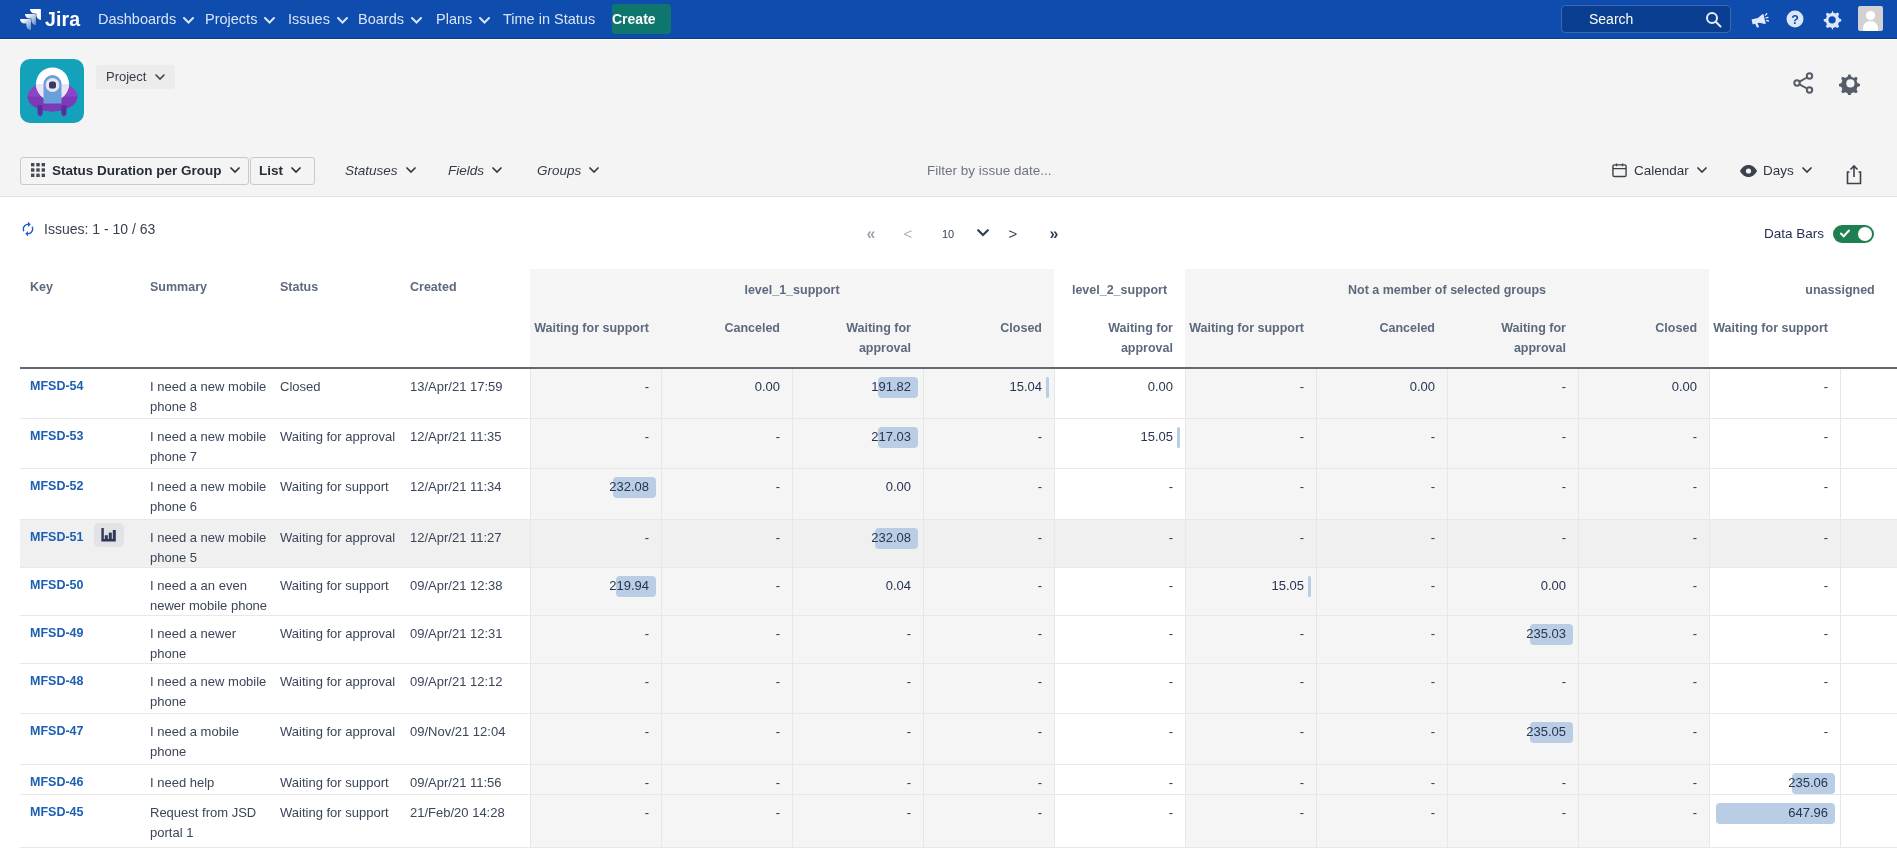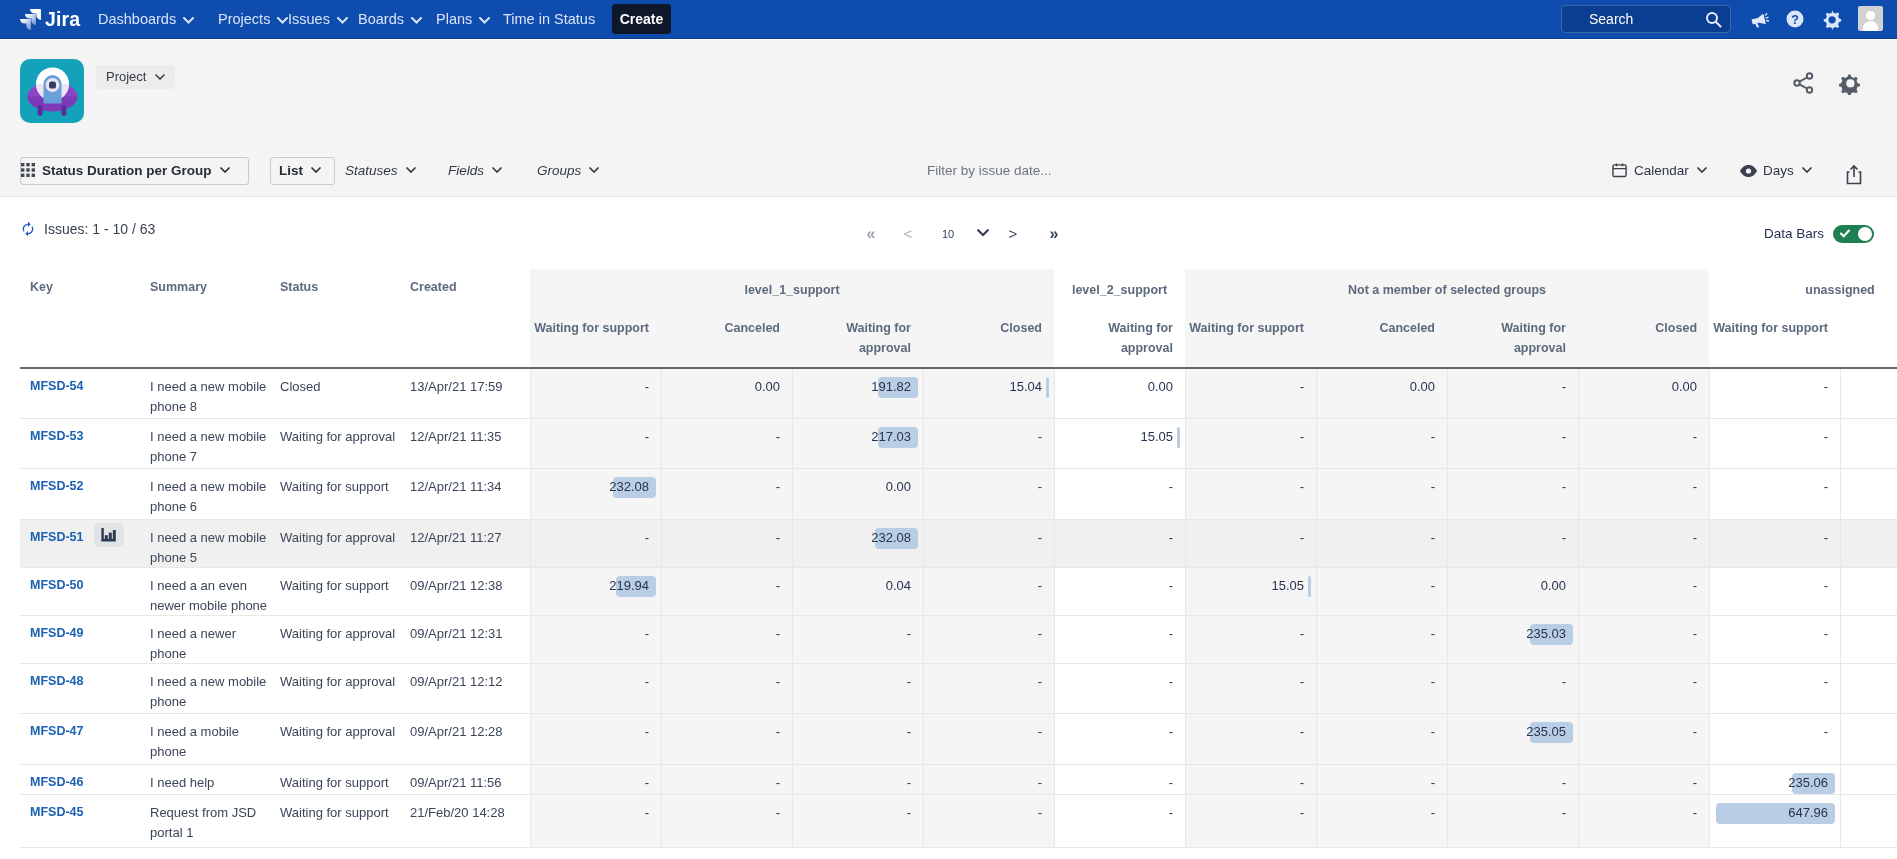--- a/index.html
+++ b/index.html
@@ -9,22 +9,22 @@
 
 #nav { position:absolute; top:0; left:0; width:1897px; height:39px;
   background:#0e4cad; border-bottom:1px solid #0a3e8f; }
 #nav .logo { position:absolute; left:20px; top:8px; }
 #nav .brand { position:absolute; left:45px; top:8px; color:#fff; font-size:19.5px;
   font-weight:bold; letter-spacing:0.1px; }
 .mitem { position:absolute; top:0; height:39px; line-height:38px; color:#d9e4f8;
   font-size:14.5px; white-space:nowrap; }
 .mitem svg { vertical-align:middle; margin-left:7px; }
 #create { position:absolute; left:612px; top:4px; width:59px; height:30px;
-  background:#0f172a; border-radius:3.5px; color:#fff; font-size:14px; font-weight:bold;
-  text-align:center; line-height:30px; }
+  background:#0f766e; border-radius:3.5px; color:#fff; font-size:14px; font-weight:bold;
+  text-align:left; line-height:30px; }
 #search { position:absolute; left:1561px; top:5px; width:170px; height:28px;
   background:#0a3e90; border:1px solid #3c68b2; border-radius:4px; }
 #search span { position:absolute; left:11px; top:5px; font-size:14px; color:#ffffff;margin-left:16px; }
 #search svg { position:absolute; right:8px; top:5px; }
 .navico { position:absolute; top:7px; }
 #avatar { position:absolute; left:1858px; top:6px; width:25px; height:25px;
   background:#d2d2d2; border-radius:2px; overflow:hidden; }
 
 #band { position:absolute; top:40px; left:0; width:1897px; height:157px;
   background:#f4f4f4; border-bottom:1px solid #e1e3e5; }
@@ -92,21 +92,21 @@
       </linearGradient>
     </defs>
     <path fill="#fff" d="M244.658 0H121.707a55.502 55.502 0 0 0 55.502 55.502h22.649V77.37c.02 30.625 24.841 55.447 55.466 55.467V11.666C255.324 5.223 250.1 0 244.658 0z"></path>
     <path fill="url(#jg)" d="M183.822 61.262H60.872c.019 30.625 24.84 55.447 55.466 55.467h22.649v21.938c.039 30.625 24.877 55.43 55.502 55.43V72.929c0-6.444-5.224-11.667-11.667-11.667z"></path>
     <path fill="url(#jg)" d="M122.951 122.489H0c0 30.653 24.85 55.502 55.502 55.502h22.72v21.867c.02 30.597 24.798 55.408 55.396 55.467V134.156c0-6.443-5.224-11.667-11.667-11.667z"></path>
   </svg>
   <span class="brand">Jira</span>
   <span class="mitem" style="left:98px">Dashboards<svg width="11" height="7" viewBox="0 0 11 7">
         <path d="M1 1l4.5 4.5L10 1" stroke="#d9e4f8" stroke-width="2" fill="none" stroke-linecap="round"></path>
       </svg></span>
-  <span class="mitem" style="left:218px">Projects<svg width="11" height="7" viewBox="0 0 11 7">
+  <span class="mitem" style="left:205px">Projects<svg width="11" height="7" viewBox="0 0 11 7">
         <path d="M1 1l4.5 4.5L10 1" stroke="#d9e4f8" stroke-width="2" fill="none" stroke-linecap="round"></path>
       </svg></span>
   <span class="mitem" style="left:288px">Issues<svg width="11" height="7" viewBox="0 0 11 7">
         <path d="M1 1l4.5 4.5L10 1" stroke="#d9e4f8" stroke-width="2" fill="none" stroke-linecap="round"></path>
       </svg></span>
   <span class="mitem" style="left:358px">Boards<svg width="11" height="7" viewBox="0 0 11 7">
         <path d="M1 1l4.5 4.5L10 1" stroke="#d9e4f8" stroke-width="2" fill="none" stroke-linecap="round"></path>
       </svg></span>
   <span class="mitem" style="left:436px">Plans<svg width="11" height="7" viewBox="0 0 11 7">
         <path d="M1 1l4.5 4.5L10 1" stroke="#d9e4f8" stroke-width="2" fill="none" stroke-linecap="round"></path>
@@ -160,36 +160,36 @@
   <svg class="hicon" style="left:1793px" width="21" height="22" viewBox="0 0 21 22" fill="none" stroke="#565d68" stroke-width="2">
     <circle cx="16.5" cy="4" r="2.7"></circle>
       <circle cx="4" cy="11" r="2.7"></circle>
       <circle cx="16.5" cy="18" r="2.7"></circle>
     <path d="M6.5 9.7l7.5-4.2M6.5 12.3l7.5 4.2"></path>
   </svg>
   <svg class="hicon" style="left:1839px" width="23" height="23" viewBox="0 0 24 24" fill="#565d68">
     <path d="M12 1.5l1.1 3a8 8 0 0 1 2.5 1l2.9-1.3 1.8 1.8-1.3 2.9a8 8 0 0 1 1 2.5l3 1.1v2.5l-3 1.1a8 8 0 0 1-1 2.5l1.3 2.9-1.8 1.8-2.9-1.3a8 8 0 0 1-2.5 1l-1.1 3H9.5l-1.1-3a8 8 0 0 1-2.5-1l-2.9 1.3-1.8-1.8 1.3-2.9a8 8 0 0 1-1-2.5l-3-1.1v-2.5l3-1.1a8 8 0 0 1 1-2.5L1.2 6l1.8-1.8 2.9 1.3a8 8 0 0 1 2.5-1l1.1-3z" transform="translate(1.2,1.2) scale(0.9)"></path>
     <circle cx="11.9" cy="11.9" r="4.3" fill="#f4f4f4"></circle>
   </svg>
-  <div class="tbtn" style="left:20px; width:229px; ">
+  <div class="tbtn" style="left:20px; width:229px; padding-left:10px;">
     <svg width="14" height="14" viewBox="0 0 14 14" fill="#434956" style="vertical-align:middle; margin-right:7px; margin-top:-2px;">
       <rect x="0" y="0" width="3.4" height="3.4"></rect>
         <rect x="5.3" y="0" width="3.4" height="3.4"></rect>
         <rect x="10.6" y="0" width="3.4" height="3.4"></rect>
       <rect x="0" y="5.3" width="3.4" height="3.4"></rect>
         <rect x="5.3" y="5.3" width="3.4" height="3.4"></rect>
         <rect x="10.6" y="5.3" width="3.4" height="3.4"></rect>
       <rect x="0" y="10.6" width="3.4" height="3.4"></rect>
         <rect x="5.3" y="10.6" width="3.4" height="3.4"></rect>
         <rect x="10.6" y="10.6" width="3.4" height="3.4"></rect>
     </svg>Status Duration per Group<svg class="chev" width="10" height="6" viewBox="0 0 10 6">
         <path d="M1 1l4 4 4-4" stroke="#2b313b" stroke-width="1.7" fill="none" stroke-linecap="round"></path>
       </svg>
   </div>
-  <div class="tbtn" style="left:270px; width:65px; padding-left:8px;">List<svg class="chev" width="10" height="6" viewBox="0 0 10 6">
+  <div class="tbtn" style="left:250px; width:65px; padding-left:8px;">List<svg class="chev" width="10" height="6" viewBox="0 0 10 6">
         <path d="M1 1l4 4 4-4" stroke="#2b313b" stroke-width="1.7" fill="none" stroke-linecap="round"></path>
       </svg></div>
   <span class="tlink" style="left:345px">Statuses<svg class="chev" width="10" height="6" viewBox="0 0 10 6">
         <path d="M1 1l4 4 4-4" stroke="#333a45" stroke-width="1.7" fill="none" stroke-linecap="round"></path>
       </svg></span>
   <span class="tlink" style="left:448px">Fields<svg class="chev" width="10" height="6" viewBox="0 0 10 6">
         <path d="M1 1l4 4 4-4" stroke="#333a45" stroke-width="1.7" fill="none" stroke-linecap="round"></path>
       </svg></span>
   <span class="tlink" style="left:537px">Groups<svg class="chev" width="10" height="6" viewBox="0 0 10 6">
         <path d="M1 1l4 4 4-4" stroke="#333a45" stroke-width="1.7" fill="none" stroke-linecap="round"></path>
@@ -403,21 +403,21 @@
           <td class="d g"><span>-</span></td>
           <td class="d g"><span>-</span></td>
           <td class="d g"><span>-</span></td>
           <td class="d"><span>-</span></td>
           <td class="d"></td>
         </tr>
 <tr style="height:51px">
           <td class="key">MFSD-47</td>
           <td>I need a mobile<br>phone</td>
           <td>Waiting for approval</td>
-          <td>09/Apr/21 12:28</td>
+          <td>09/Nov/21 12:04</td>
           <td class="d g"><span>-</span></td>
           <td class="d g"><span>-</span></td>
           <td class="d g"><span>-</span></td>
           <td class="d g"><span>-</span></td>
           <td class="d"><span>-</span></td>
           <td class="d g"><span>-</span></td>
           <td class="d g"><span>-</span></td>
           <td class="d g"><i class="bar" style="width:43.5px;border-radius:4px"></i><span>235.05</span></td>
           <td class="d g"><span>-</span></td>
           <td class="d"><span>-</span></td>

